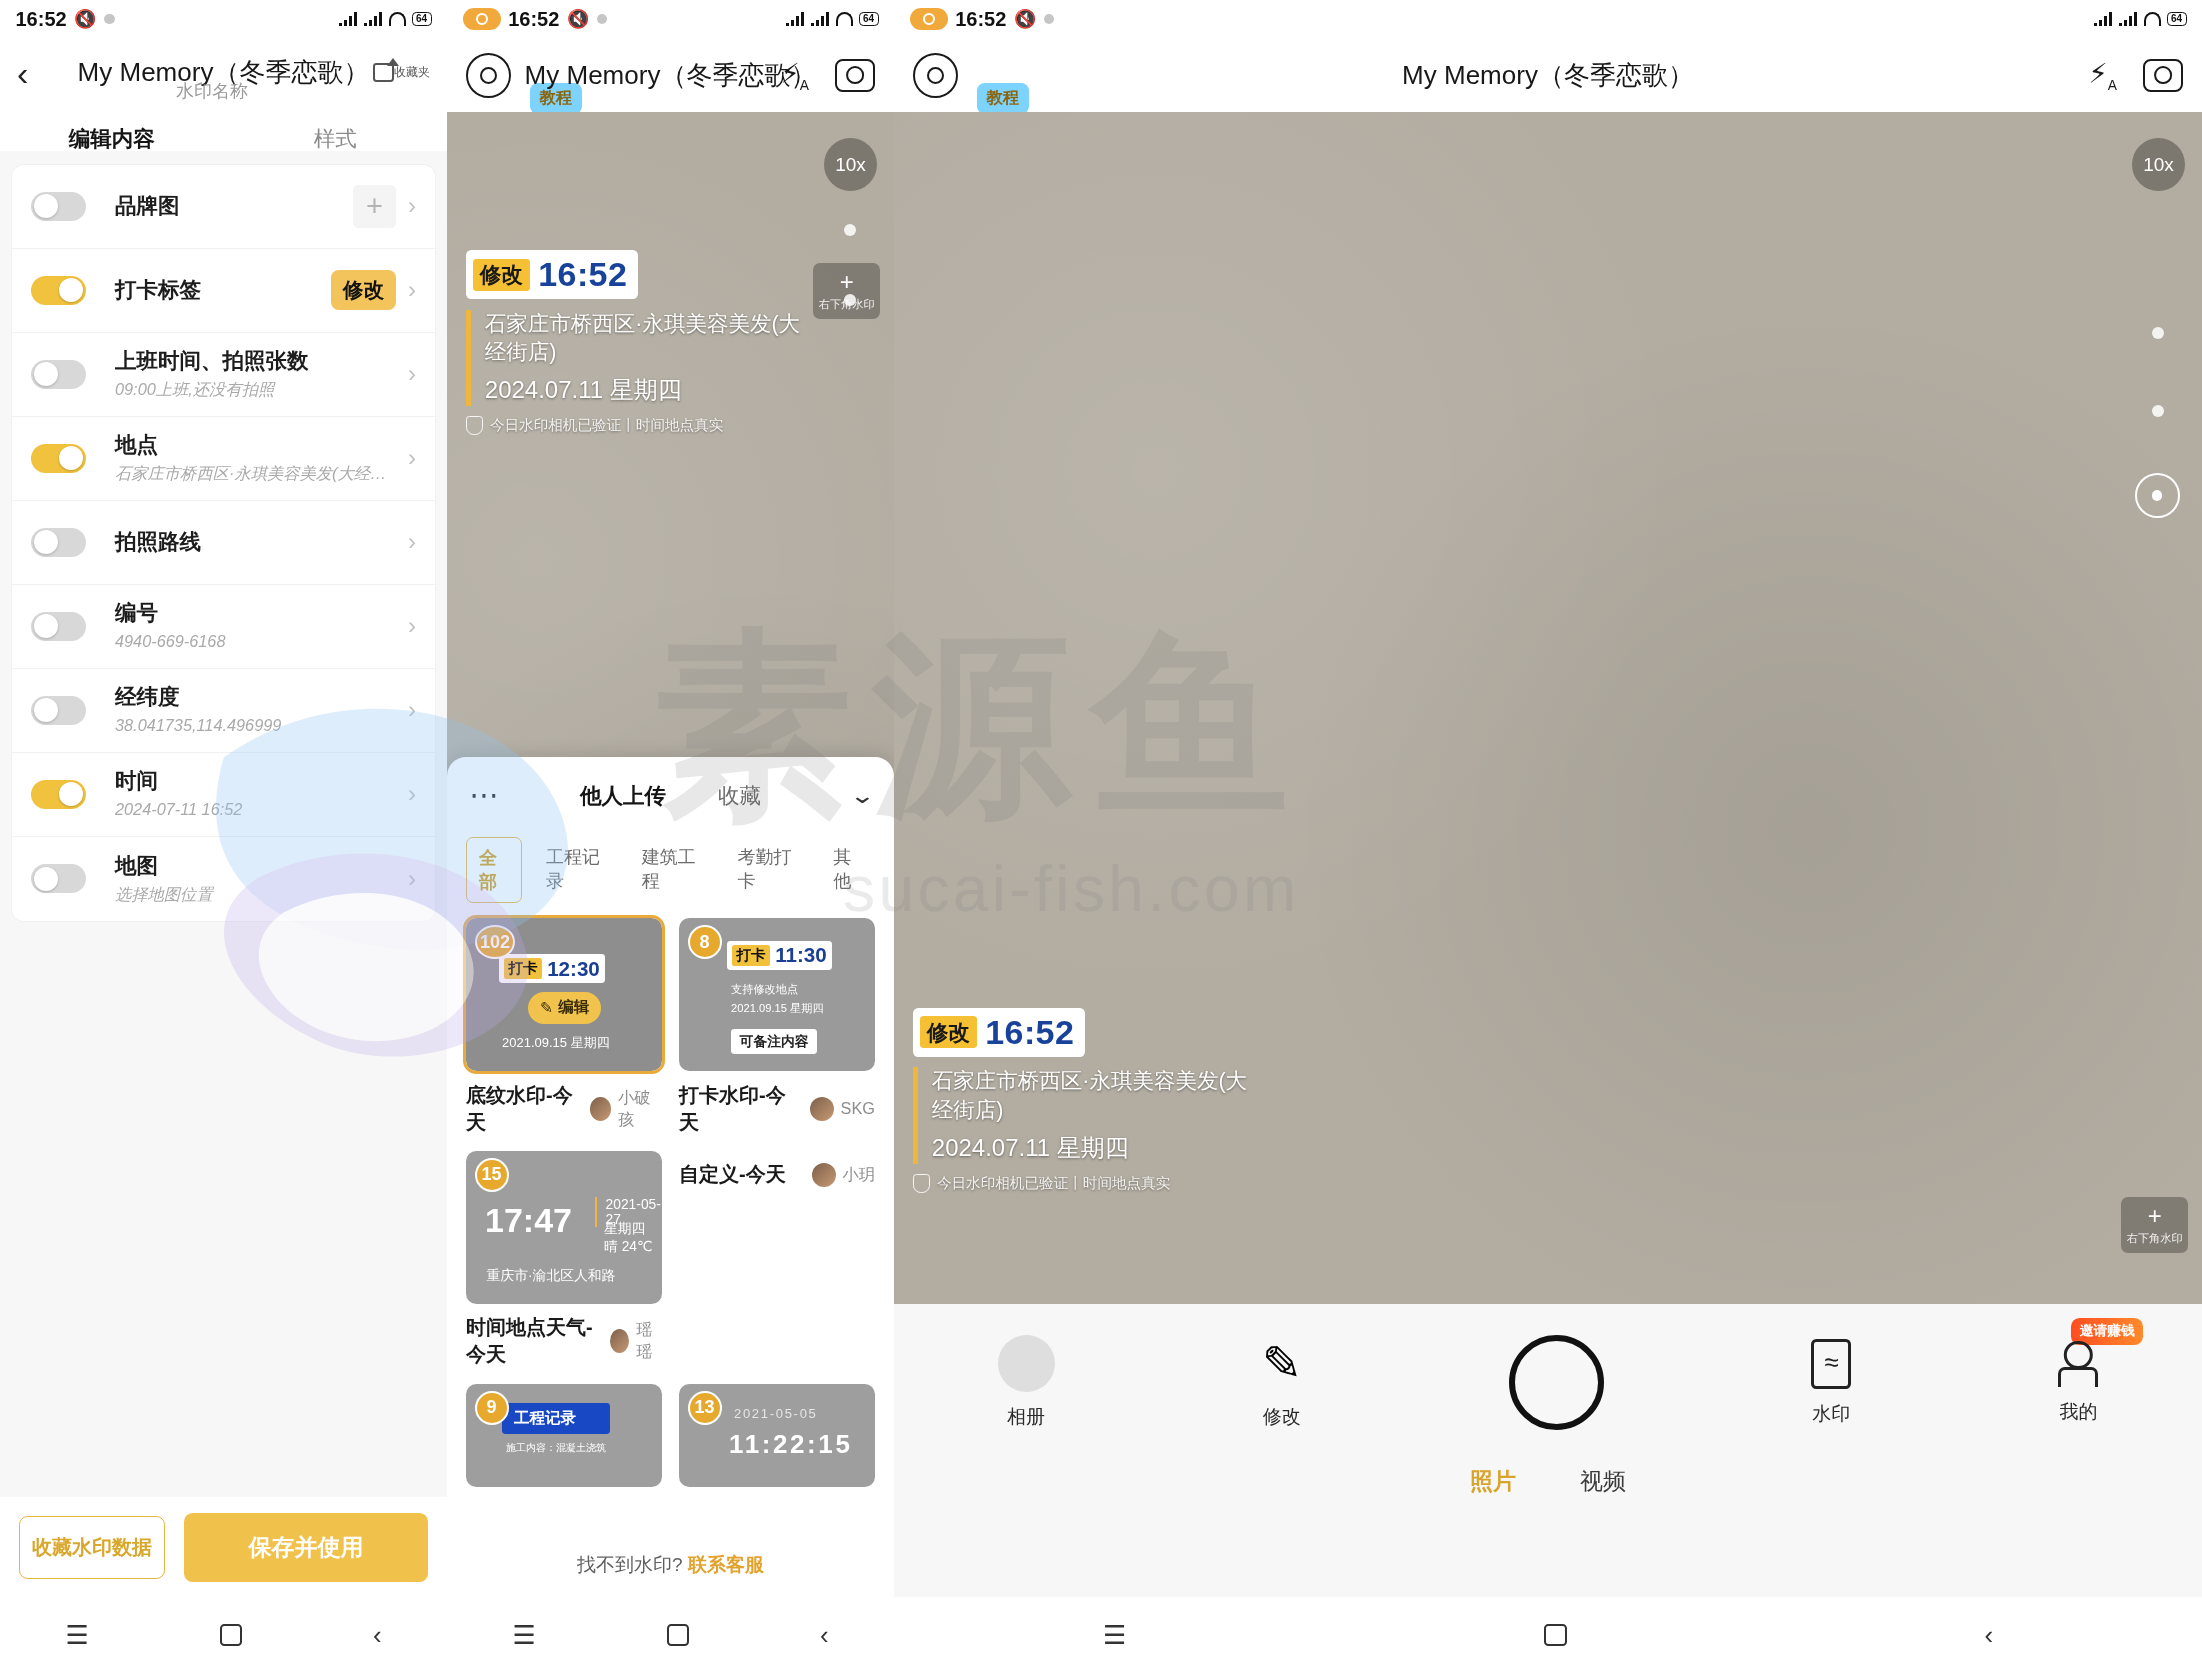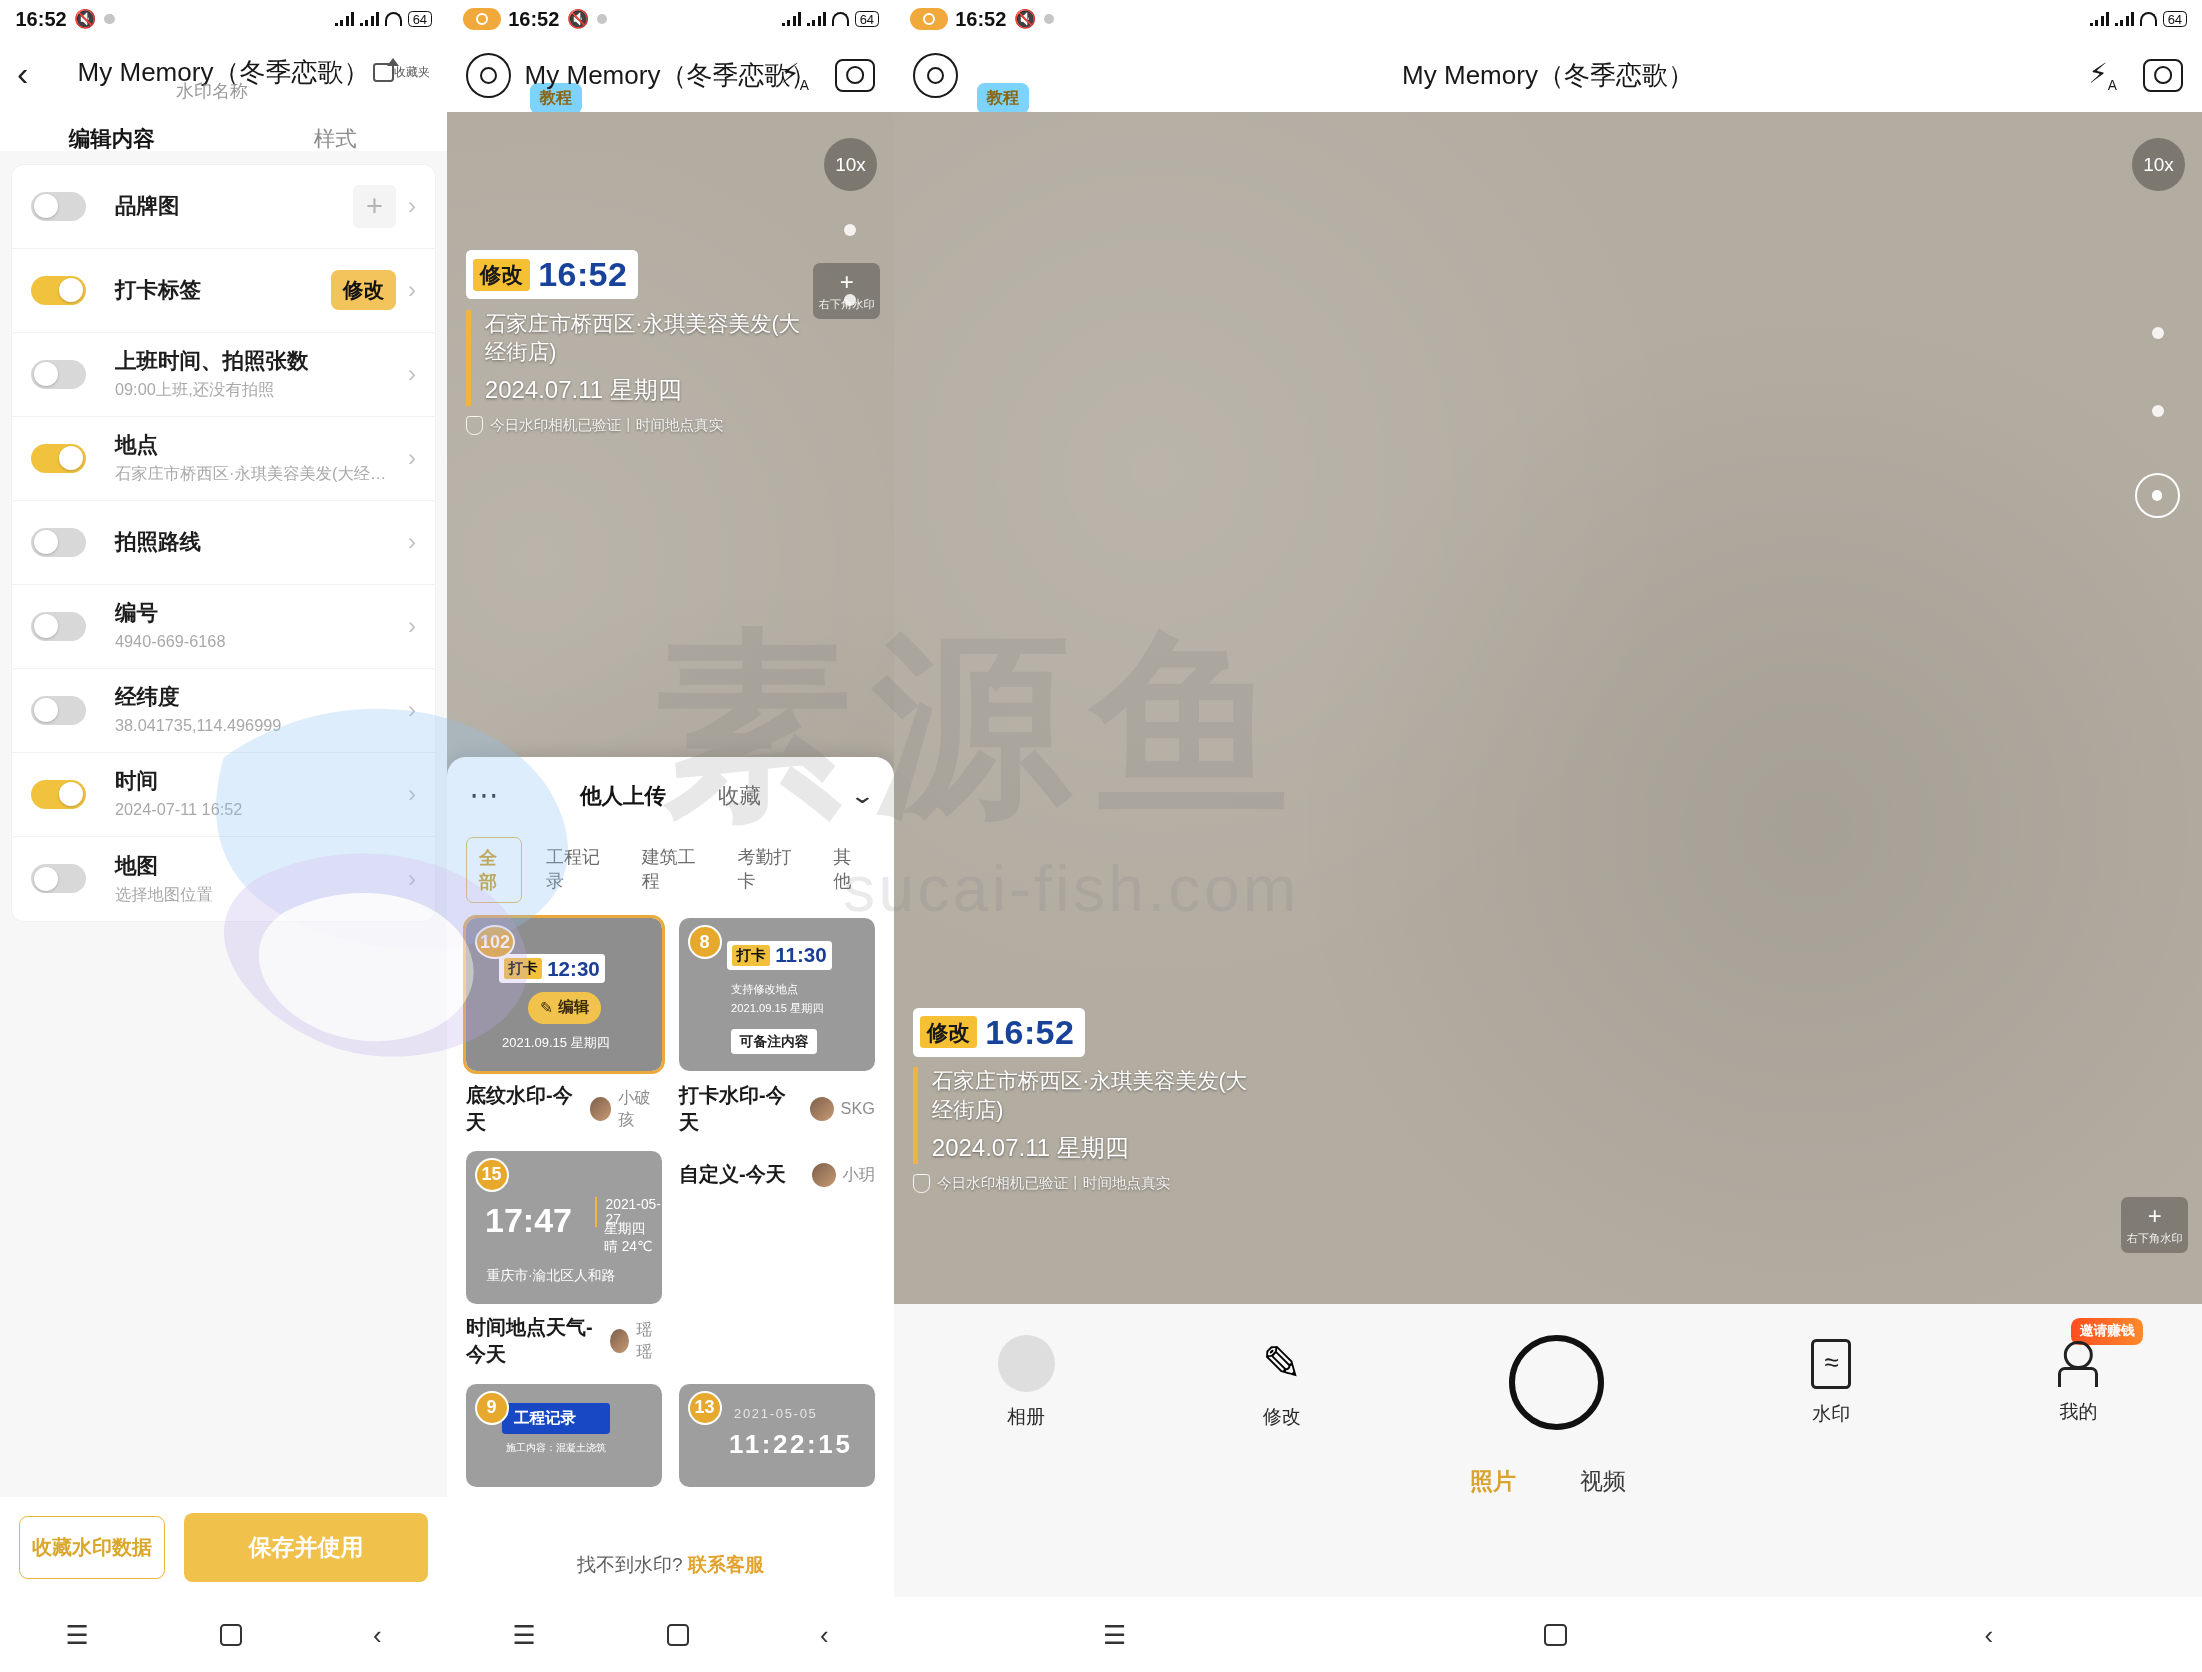--- a/index.html
+++ b/index.html
@@ -29,21 +29,21 @@
          background:
            linear-gradient(to top, #111 0 3.4px, transparent 3.4px) 0 0/3.4px 4.3px no-repeat,
            linear-gradient(to top, #111 0 6.9px, transparent 6.9px) 5.2px 0/3.4px 7.7px no-repeat,
            linear-gradient(to top, #111 0 10.3px, transparent 10.3px) 10.3px 0/3.4px 11.2px no-repeat,
            linear-gradient(to top, #111 0 14.6px, transparent 14.6px) 15.5px 0/3.4px 14.6px no-repeat;
          background-position: 0 100%, 5.2px 100%, 10.3px 100%, 15.5px 100%; }
   .wifi { width:17px;height:13.8px;
           border: 2.6px solid #111; border-bottom:none; border-radius: 15.5px 15.5px 0 0;
           position:relative; }
   .batt { border:1.7px solid #111; border-radius:4.3px; padding:0.9px 3.4px;
-          font-size:13px; font-weight:400; line-height:1; }
+          font-size:10px; font-weight:700; line-height:1; }
   .mute-icon { font-size:18px; }
   .dot-icon { width:10.3px;height:10.3px;border-radius:50%;background:#c6c6c6; display:inline-block;}
   .cam-pill { background:#f2a93b; border-radius:12px; width:38px;height:22.4px;
               display:flex;align-items:center;justify-content:center;}
   .cam-pill .lens{ width:12px;height:12px;border-radius:50%;border:2.6px solid #fff;}
 
   
   .titlebar { height: 69px; display:flex; align-items:center; padding: 0 17px; position:relative;}
   .back-chevron { font-size: 34px; color:#222; font-weight:300; line-height:1; }
   .title-main { position:absolute; left:0; right:0; text-align:center;
@@ -75,21 +75,21 @@
   .row:last-child{border-bottom:none;}
   .switch { width:55px;height:29px;border-radius:17px;background:#d8d8d8;position:relative;
             flex:0 0 auto;}
   .switch .knob{position:absolute;top:2.6px;left:2.6px;width:24px;height:24px;border-radius:50%;
             background:#fff;box-shadow:0 0.9px 2.6px rgba(0,0,0,.22);}
   .switch.on{ background:#f0c23e; }
   .switch.on .knob{ left:28px; }
   .row-text { margin-left:29px; flex:1; min-width:0; }
   .row-title { font-size:21.5px; font-weight:700; color:#1d1d1d; line-height:1.25; }
   .row-sub { font-size:16.3px; color:#a9a9a9; margin-top:4.3px; line-height:1.3;
-             white-space:nowrap; overflow:hidden; text-overflow:ellipsis; }
+             white-space:nowrap; overflow:hidden; text-overflow:ellipsis;font-style:italic; }
   .row-chevron { font-size:24px; color:#c2c2c2; font-weight:300; margin-left:12px;}
   .plus-box { width:43px;height:43px;background:#f4f4f4;border-radius:5.2px;
               display:flex;align-items:center;justify-content:center;
               font-size:29px;color:#b4b4b4;font-weight:300;}
   .pill-modify { background:#f3c45c; color:#111; font-weight:700;
               font-size:20.6px; border-radius:7.7px; padding:6px 12px; }
 
   
   .bottombar { position:absolute; left:0; right:0; bottom:76px; height:100px;
                display:flex; align-items:center; gap:19px; padding: 0 19px; background:#fff;}

